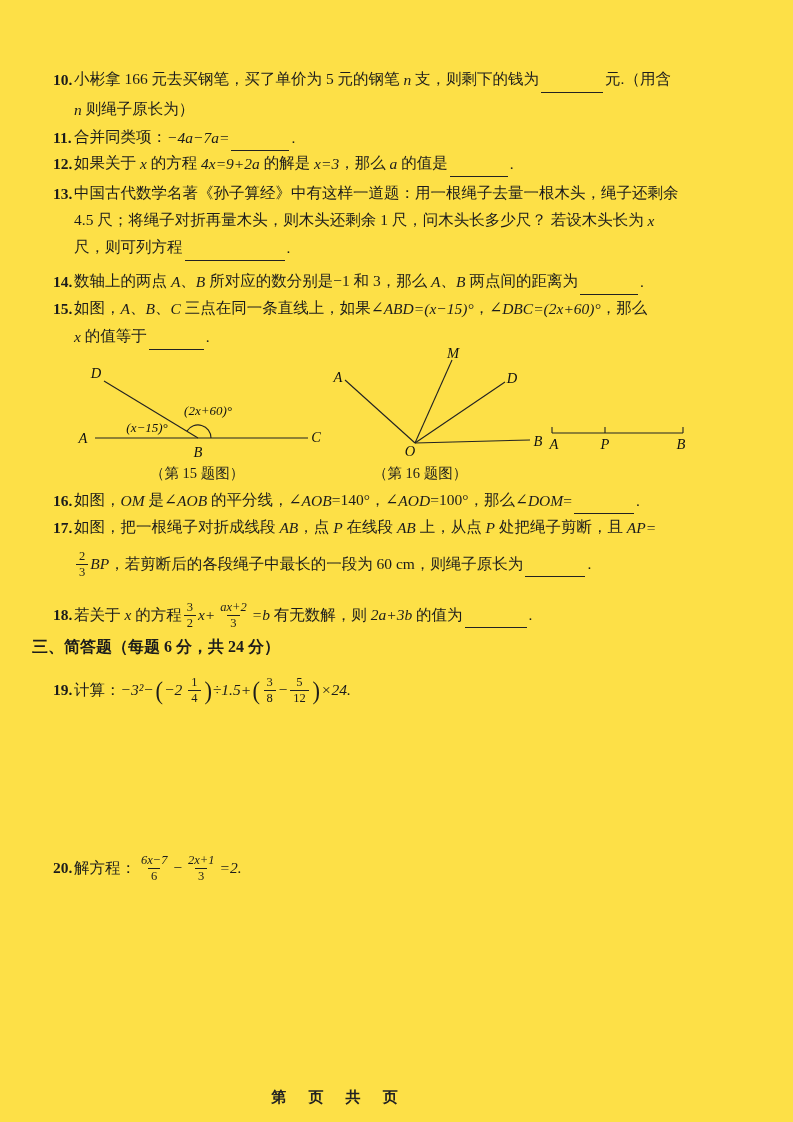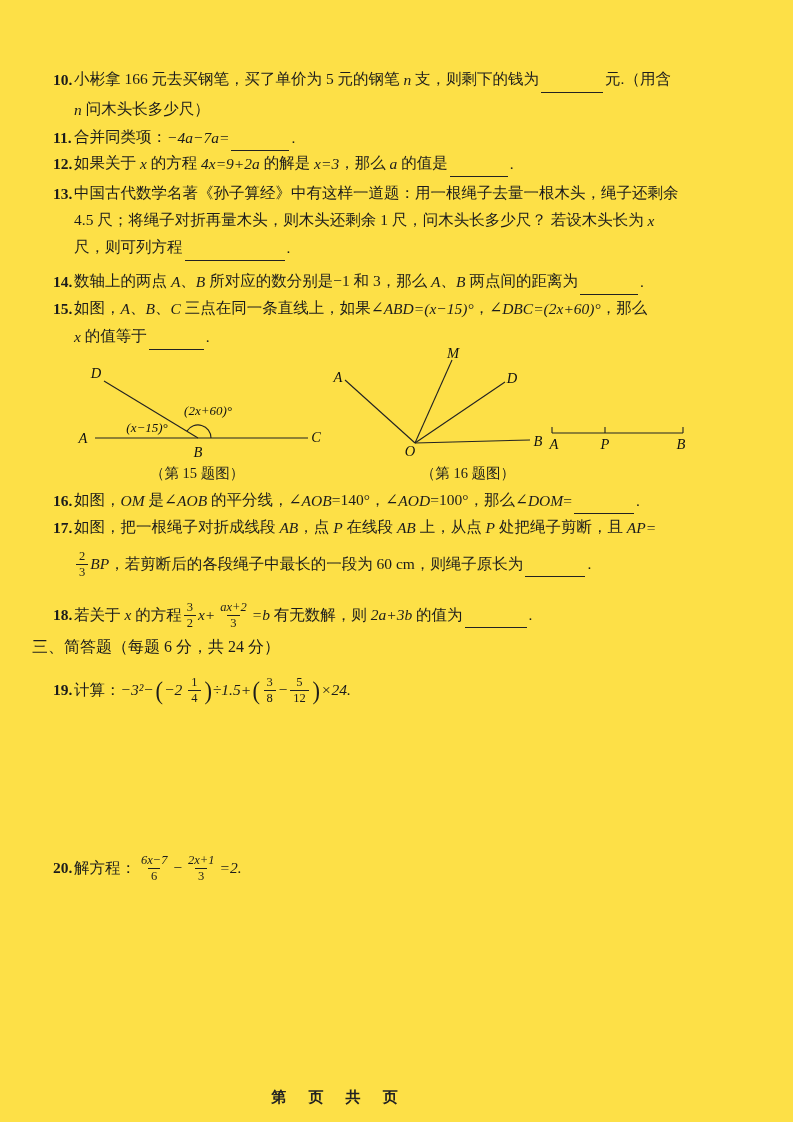--- a/index.html
+++ b/index.html
@@ -10,37 +10,37 @@
   }
   .ln{position:absolute;display:flex;align-items:center;height:27px;white-space:pre;}
   .ln.tall{height:40px;}
   .num{font-weight:bold;min-width:21px;}
   .math{font-style:italic;}
   .blank{display:inline-block;border-bottom:1.2px solid #222;height:15px;margin:0 2px;transform:translateY(5px);}
   .frac{display:inline-flex;flex-direction:column;align-items:center;font-size:12.5px;line-height:1.15;margin:0 2px;}
   .fnum{padding:0 3px;}
   .fden{border-top:1px solid #222;padding:0 3px;}
   .paren{font-size:25px;font-weight:400;line-height:1;margin:0 1px;transform:scaleX(.9);}
-  .sec{font-weight:normal;font-size:16px;}
+  .sec{font-weight:bold;font-size:16px;}
   .caption{position:absolute;width:190px;text-align:center;font-weight:normal;font-size:14.5px;height:20px;line-height:20px;}
   svg{position:absolute;overflow:visible;}
   svg line, svg path{stroke:#222;stroke-width:1.1;fill:none;}
   svg text{font-family:"Liberation Serif","DejaVu Serif",serif;font-style:italic;font-size:14.5px;fill:#111;text-anchor:middle;}
   svg text.ang{font-size:13px;}
   #footer{position:absolute;top:1088px;left:0;width:678px;text-align:center;
     font-family:"Liberation Sans","DejaVu Sans",sans-serif;font-weight:600;
     font-size:15px;letter-spacing:9px;color:#222;}
 </style>
 </head>
 <body>
 
 <div id="page">
 
   <div class="ln" style="top:66px;left:53px;"><span class="num">10.</span><span class="rich" style="display: contents;"><span class="txt">小彬拿 166 元去买钢笔，买了单价为 5 元的钢笔 </span><span class="math">n</span><span class="txt"> 支，则剩下的钱为</span><span class="blank" style="width: 62px;"></span><span class="txt">元.（用含</span></span></div>
-  <div class="ln" style="top:96px;left:74px;"><span class="rich" style="display: contents;"><span class="math">n</span><span class="txt"> 问木头长多少尺）</span></span></div>
+  <div class="ln" style="top:96px;left:74px;"><span class="rich" style="display: contents;"><span class="math">n</span><span class="txt"> 则绳子原长为）</span></span></div>
 
   <div class="ln" style="top:124px;left:53px;"><span class="num">11.</span><span class="rich" style="display: contents;"><span class="txt">合并同类项：</span><span class="math">−4a−7a=</span><span class="blank" style="width: 58px;"></span><span class="txt">.</span></span></div>
 
   <div class="ln" style="top:150px;left:53px;"><span class="num">12.</span><span class="rich" style="display: contents;"><span class="txt">如果关于 </span><span class="math">x</span><span class="txt"> 的方程 </span><span class="math">4x=9+2a</span><span class="txt"> 的解是 </span><span class="math">x=3</span><span class="txt">，那么 </span><span class="math">a</span><span class="txt"> 的值是</span><span class="blank" style="width: 58px;"></span><span class="txt">.</span></span></div>
 
   <div class="ln" style="top:180px;left:53px;justify-content:center;"><span class="num">13.</span><span class="rich" style="display: contents;"><span class="txt">中国古代数学名著《孙子算经》中有这样一道题：用一根绳子去量一根木头，绳子还剩余</span></span></div>
   <div class="ln" style="top:207px;left:74px;"><span class="rich" style="display: contents;"><span class="txt">4.5 尺；将绳子对折再量木头，则木头还剩余 1 尺，问木头长多少尺？ 若设木头长为 </span><span class="math">x</span></span></div>
   <div class="ln" style="top:234px;left:74px;"><span class="rich" style="display: contents;"><span class="txt">尺，则可列方程</span><span class="blank" style="width: 100px;"></span><span class="txt">.</span></span></div>
 
   <div class="ln" style="top:268px;left:53px;"><span class="num">14.</span><span class="rich" style="display: contents;"><span class="txt">数轴上的两点 </span><span class="math">A</span><span class="txt">、</span><span class="math">B</span><span class="txt"> 所对应的数分别是−1 和 3，那么 </span><span class="math">A</span><span class="txt">、</span><span class="math">B</span><span class="txt"> 两点间的距离为</span><span class="blank" style="width: 58px;"></span><span class="txt">.</span></span></div>
@@ -65,21 +65,21 @@
     <line x1="85" y1="97" x2="200" y2="94"></line>
     <line x1="85" y1="97" x2="15" y2="34"></line>
     <line x1="85" y1="97" x2="122" y2="14"></line>
     <line x1="85" y1="97" x2="175" y2="36"></line>
     <text x="8" y="36">A</text>
     <text x="123" y="12">M</text>
     <text x="182" y="37">D</text>
     <text x="80" y="110">O</text>
     <text x="208" y="100">B</text>
   </svg>
-  <div class="caption" style="top:463px;left:325px;text-align:right;">（第 16 题图）</div>
+  <div class="caption" style="top:463px;left:325px;">（第 16 题图）</div>
 
   <svg style="left:545px;top:416px;" width="225" height="50" viewBox="0 0 225 50">
     <line x1="7" y1="17" x2="138" y2="17"></line>
     <line x1="7" y1="11" x2="7" y2="17"></line>
     <line x1="60" y1="11" x2="60" y2="17"></line>
     <line x1="138" y1="11" x2="138" y2="17"></line>
     <text x="9" y="33">A</text>
     <text x="60" y="33">P</text>
     <text x="136" y="33">B</text>
   </svg>

